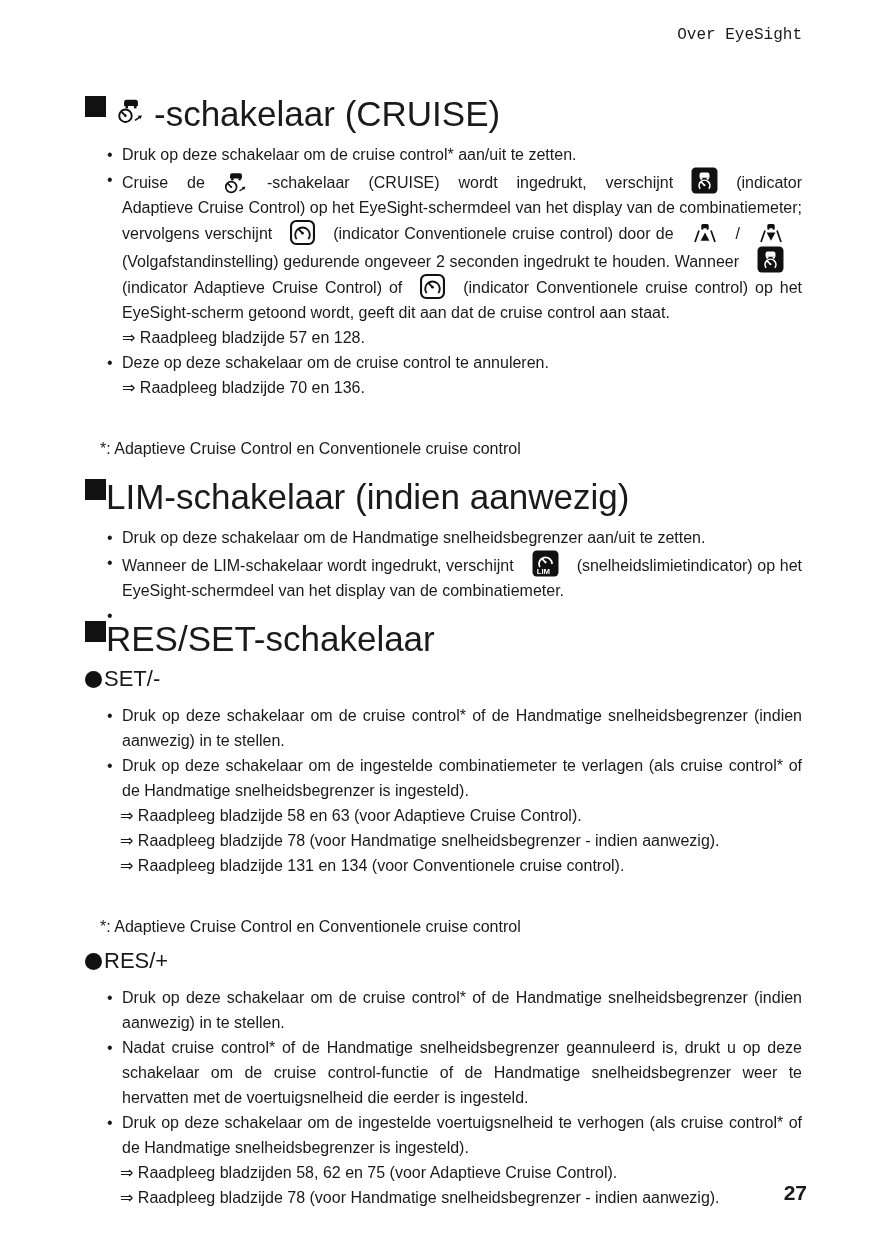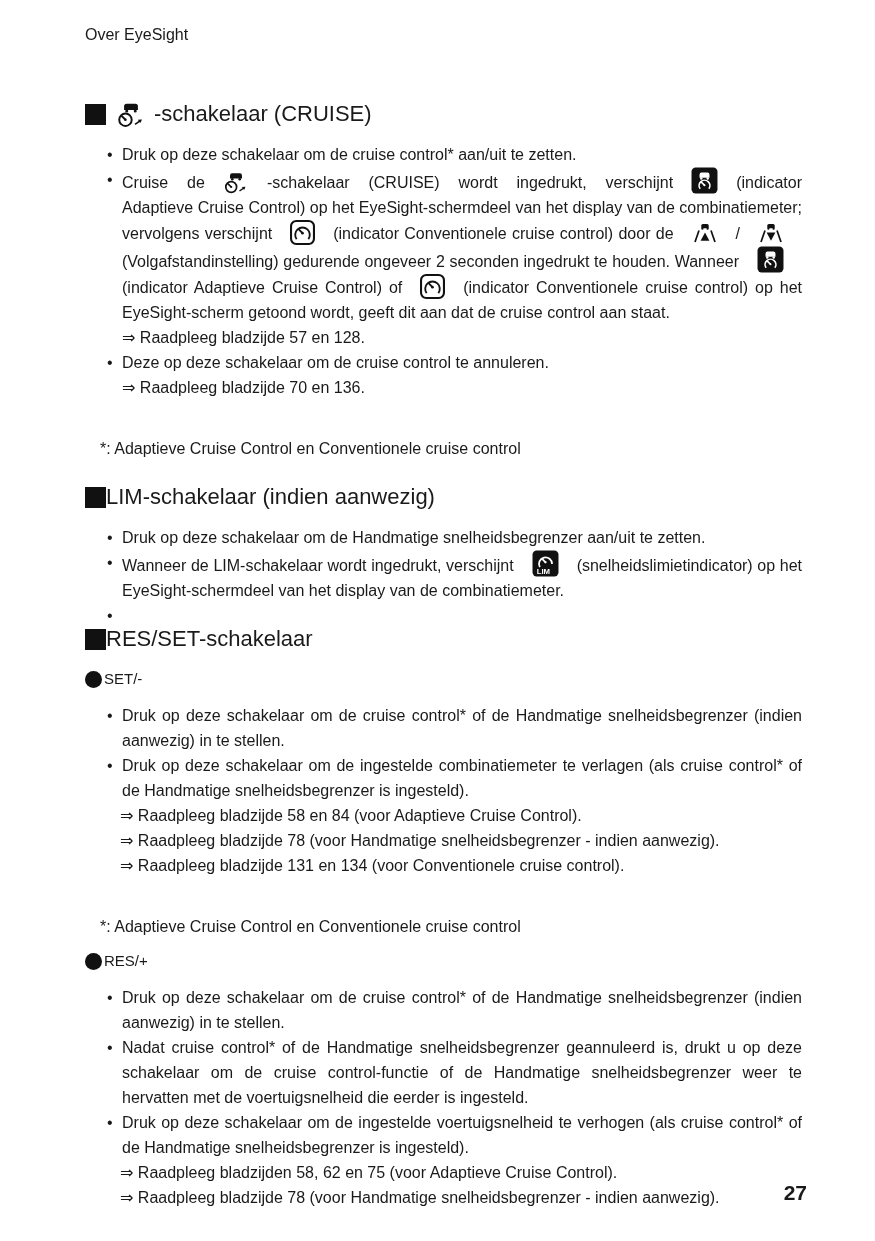--- a/index.html
+++ b/index.html
@@ -6,33 +6,33 @@
   html, body { background: #fff; }
   body {
     width: 875px; height: 1241px;
     font-family: "Liberation Sans", "DejaVu Sans", sans-serif;
     color: #1a1a1a;
     position: relative;
     overflow: hidden;
   }
   .page { width: 875px; height: 1241px; padding: 26px 73px 0 85px; position: relative; }
 
-  .running-header { font-size: 16px; line-height: 18px; }
+  .running-header { text-align: right; font-size: 16px; line-height: 18px; font-family: Liberation Mono, monospace; }
 
   h1 {
-    font-size: 22px; font-weight: 400; line-height: 36px;
-    display: flex; align-items: center;
+    font-size: 35px; font-weight: 400; line-height: 36px;
+    display: flex; 
     margin-top: 18px;
   }
   h1.first { margin-top: 52px; }
   .sq { width: 21px; height: 21px; background: #111; display: inline-block; flex: 0 0 auto; }
   .h-icon { display: inline-flex; margin: 0 8px 0 10px; flex: 0 0 auto; }
 
   h2 {
-    font-size: 15px; font-weight: 400; line-height: 28px;
+    font-size: 22px; font-weight: 400; line-height: 28px;
     display: flex; align-items: center;
     margin-top: 8px;
   }
   .dot { width: 17px; height: 17px; background: #111; border-radius: 50%; display: inline-block; margin-right: 2px; flex: 0 0 auto; }
 
   .content { margin-left: 20px; margin-top: 10px; font-size: 16px; line-height: 25px; }
 
   .bullet { position: relative; padding-left: 17px; text-align: justify; }
   .bullet::before { content: "\2022"; position: absolute; left: 2px; top: 0; }
 
@@ -169,21 +169,21 @@
     <span>SET/-</span>
   </h2>
 
   <div class="content">
     <div class="bullet">
       <span>Druk op deze schakelaar om de cruise control* of de Handmatige snelheidsbegrenzer (indien aanwezig) in te stellen.</span>
     </div>
     <div class="bullet">
       <span>Druk op deze schakelaar om de ingestelde combinatiemeter te verlagen (als cruise control* of de Handmatige snelheidsbegrenzer is ingesteld).</span>
     </div>
-    <div class="ref ref-outer">⇒ Raadpleeg bladzijde 58 en 84 (voor Adaptieve Cruise Control).</div>
+    <div class="ref ref-outer">⇒ Raadpleeg bladzijde 58 en 63 (voor Adaptieve Cruise Control).</div>
     <div class="ref ref-outer">⇒ Raadpleeg bladzijde 78 (voor Handmatige snelheidsbegrenzer - indien aanwezig).</div>
     <div class="ref ref-outer">⇒ Raadpleeg bladzijde 131 en 134 (voor Conventionele cruise control).</div>
     <div class="footnote">*: Adaptieve Cruise Control en Conventionele cruise control</div>
   </div>
 
   <h2>
     <span class="dot"></span>
     <span>RES/+</span>
   </h2>
 

